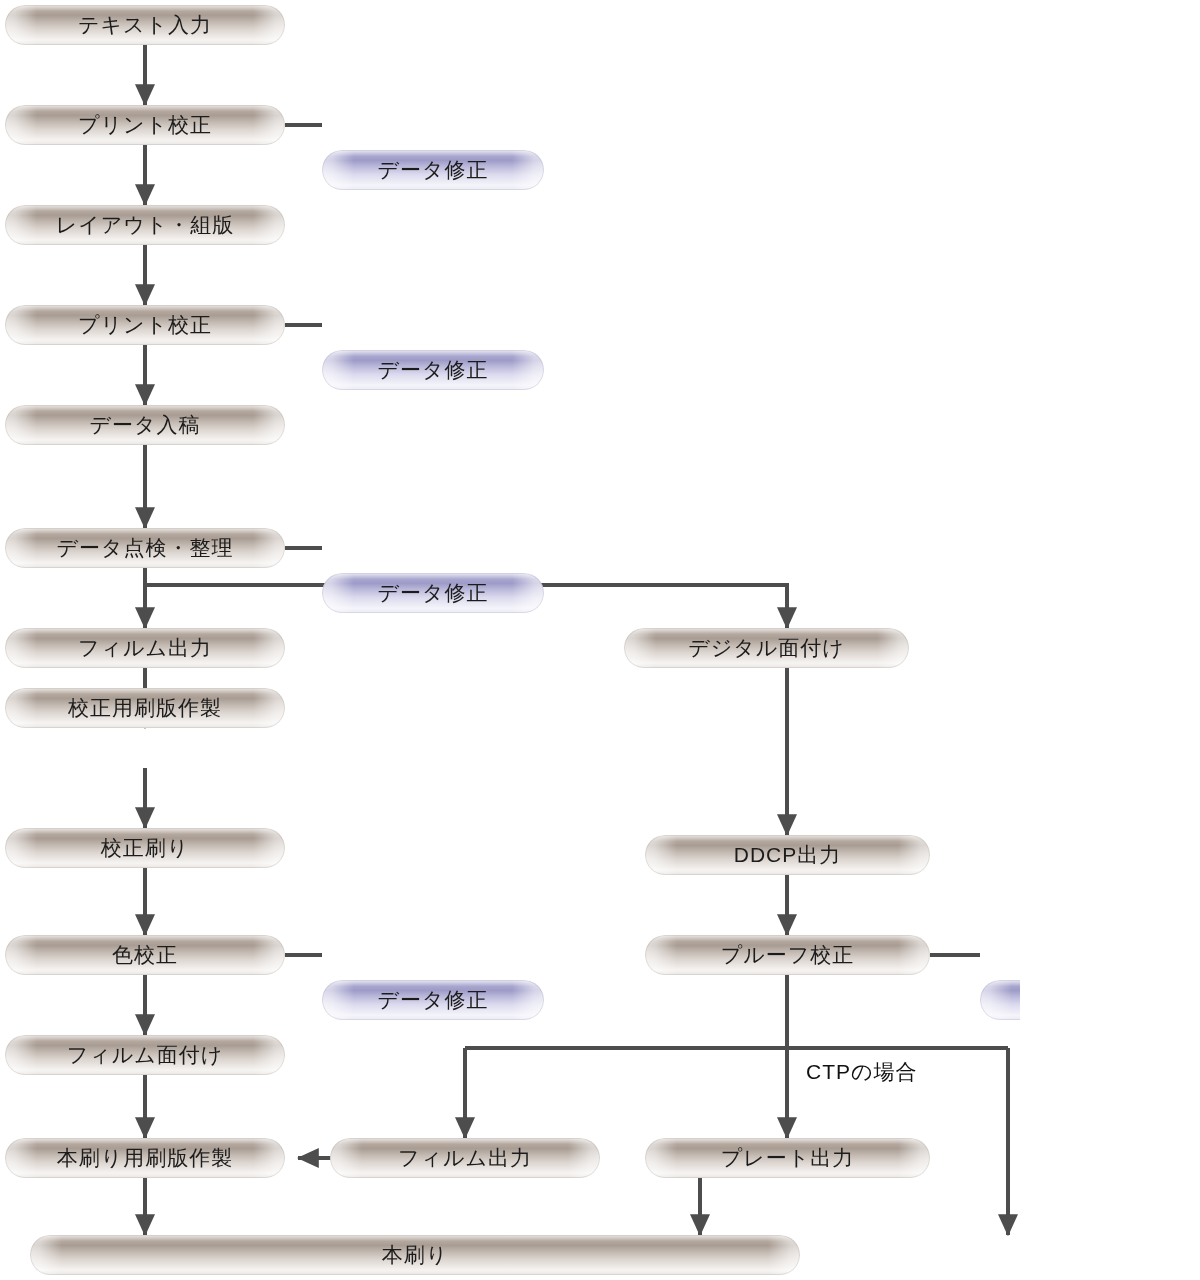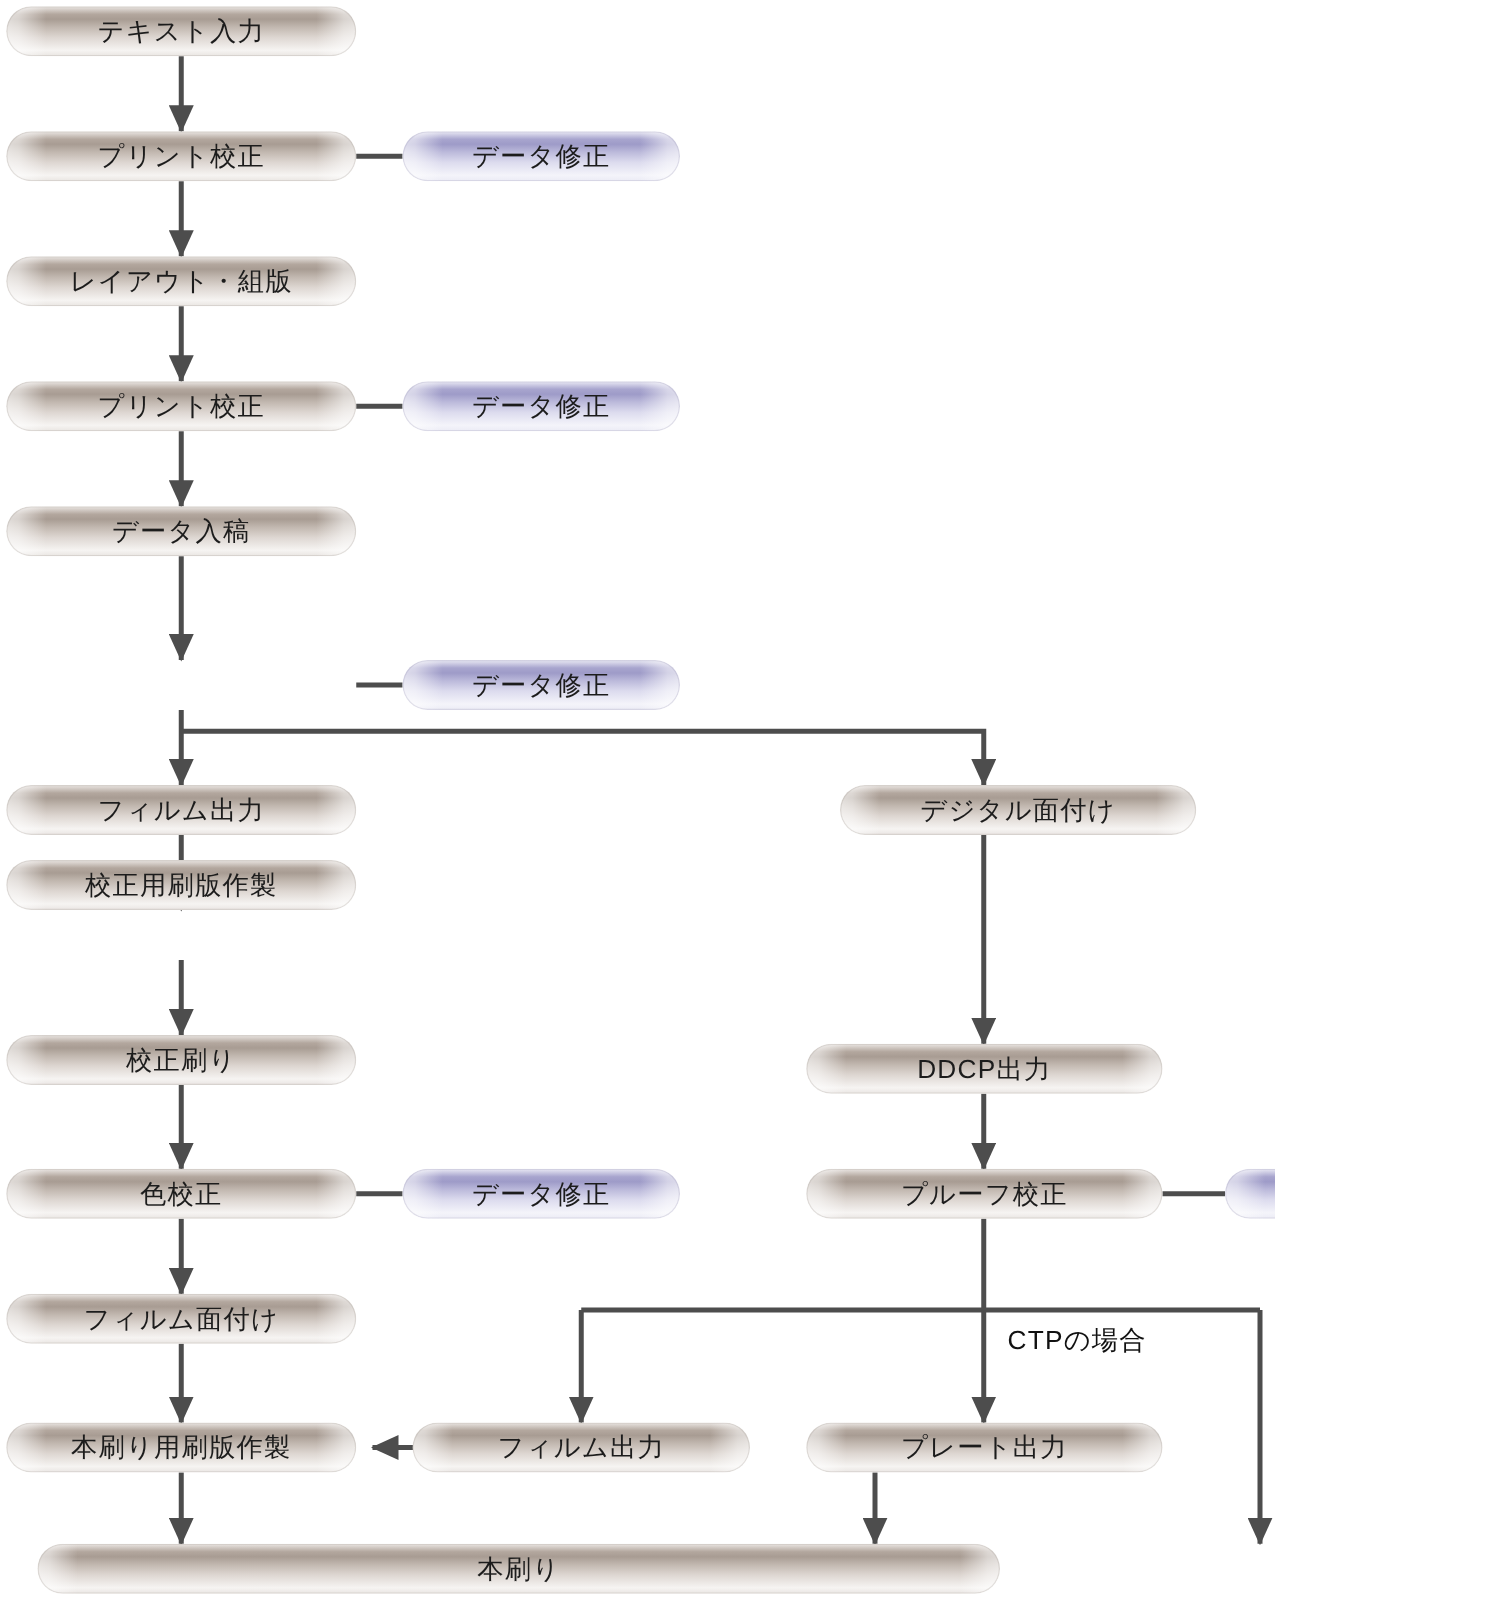--- a/index.html
+++ b/index.html
@@ -43,20 +43,21 @@
   }
   .pill.fix {
     background:
       linear-gradient(90deg,
         rgba(255,255,255,0.65) 0px, rgba(255,255,255,0.55) 10px, rgba(255,255,255,0) 32px,
         rgba(255,255,255,0) calc(100% - 32px), rgba(255,255,255,0.55) calc(100% - 10px), rgba(255,255,255,0.65) 100%),
       linear-gradient(180deg,
         #ebebf5 0%, #a8a5ce 16%, #9e9bc8 26%, #bcbadb 42%,
         #dcdbee 62%, #f4f4fa 88%, #ebebf5 100%);
     box-shadow: 0 0 0 1px rgba(150,148,180,0.25) inset;
+    margin-top: 45px;
   }
   .flow-label {
     position: absolute;
     font-size: 21px;
     letter-spacing: 1px;
     color: #111111;
     white-space: nowrap;
   }
 </style>
 </head>
@@ -103,31 +104,32 @@
     <path d="M332 1158 H298" marker-end="url(#ah)"></path>
   </svg>
 
   <div class="pill" style="left:5px; top:5px; width:280px;">テキスト入力</div>
   <div class="pill" style="left:5px; top:105px; width:280px;">プリント校正</div>
   <div class="pill fix" style="left:322px; top:105px; width:222px;">データ修正</div>
   <div class="pill" style="left:5px; top:205px; width:280px;">レイアウト・組版</div>
   <div class="pill" style="left:5px; top:305px; width:280px;">プリント校正</div>
   <div class="pill fix" style="left:322px; top:305px; width:222px;">データ修正</div>
   <div class="pill" style="left:5px; top:405px; width:280px;text-align:right;">データ入稿</div>
+  <div class="pill" style="left:5px; top:528px; width:280px;">データ点検・整理</div>
   <div class="pill fix" style="left:322px; top:528px; width:222px;">データ修正</div>
   <div class="pill" style="left:5px; top:628px; width:280px;">フィルム出力</div>
   <div class="pill" style="left:5px; top:688px; width:280px;">校正用刷版作製</div>
   <div class="pill" style="left:5px; top:828px; width:280px;">校正刷り</div>
   <div class="pill" style="left:5px; top:935px; width:280px;">色校正</div>
   <div class="pill fix" style="left:322px; top:935px; width:222px;">データ修正</div>
   <div class="pill" style="left:5px; top:1035px; width:280px;">フィルム面付け</div>
   <div class="pill" style="left:5px; top:1138px; width:280px;">本刷り用刷版作製</div>
   <div class="pill" style="left:30px; top:1235px; width:770px;">本刷り</div>
 
-  <div class="pill" style="left:672px; top:628px; width:285px;">デジタル面付け</div>
+  <div class="pill" style="left:624px; top:628px; width:285px;">デジタル面付け</div>
   <div class="pill" style="left:645px; top:835px; width:285px;">DDCP出力</div>
   <div class="pill" style="left:645px; top:935px; width:285px;">プルーフ校正</div>
   <div class="pill fix" style="left:980px; top:935px; width:205px;">データ修正</div>
   <div class="pill" style="left:330px; top:1138px; width:270px;">フィルム出力</div>
   <div class="pill" style="left:645px; top:1138px; width:285px;">プレート出力</div>
 
   <div class="flow-label" style="left:806px; top:1058px;">CTPの場合</div>
 
 </div>
 

